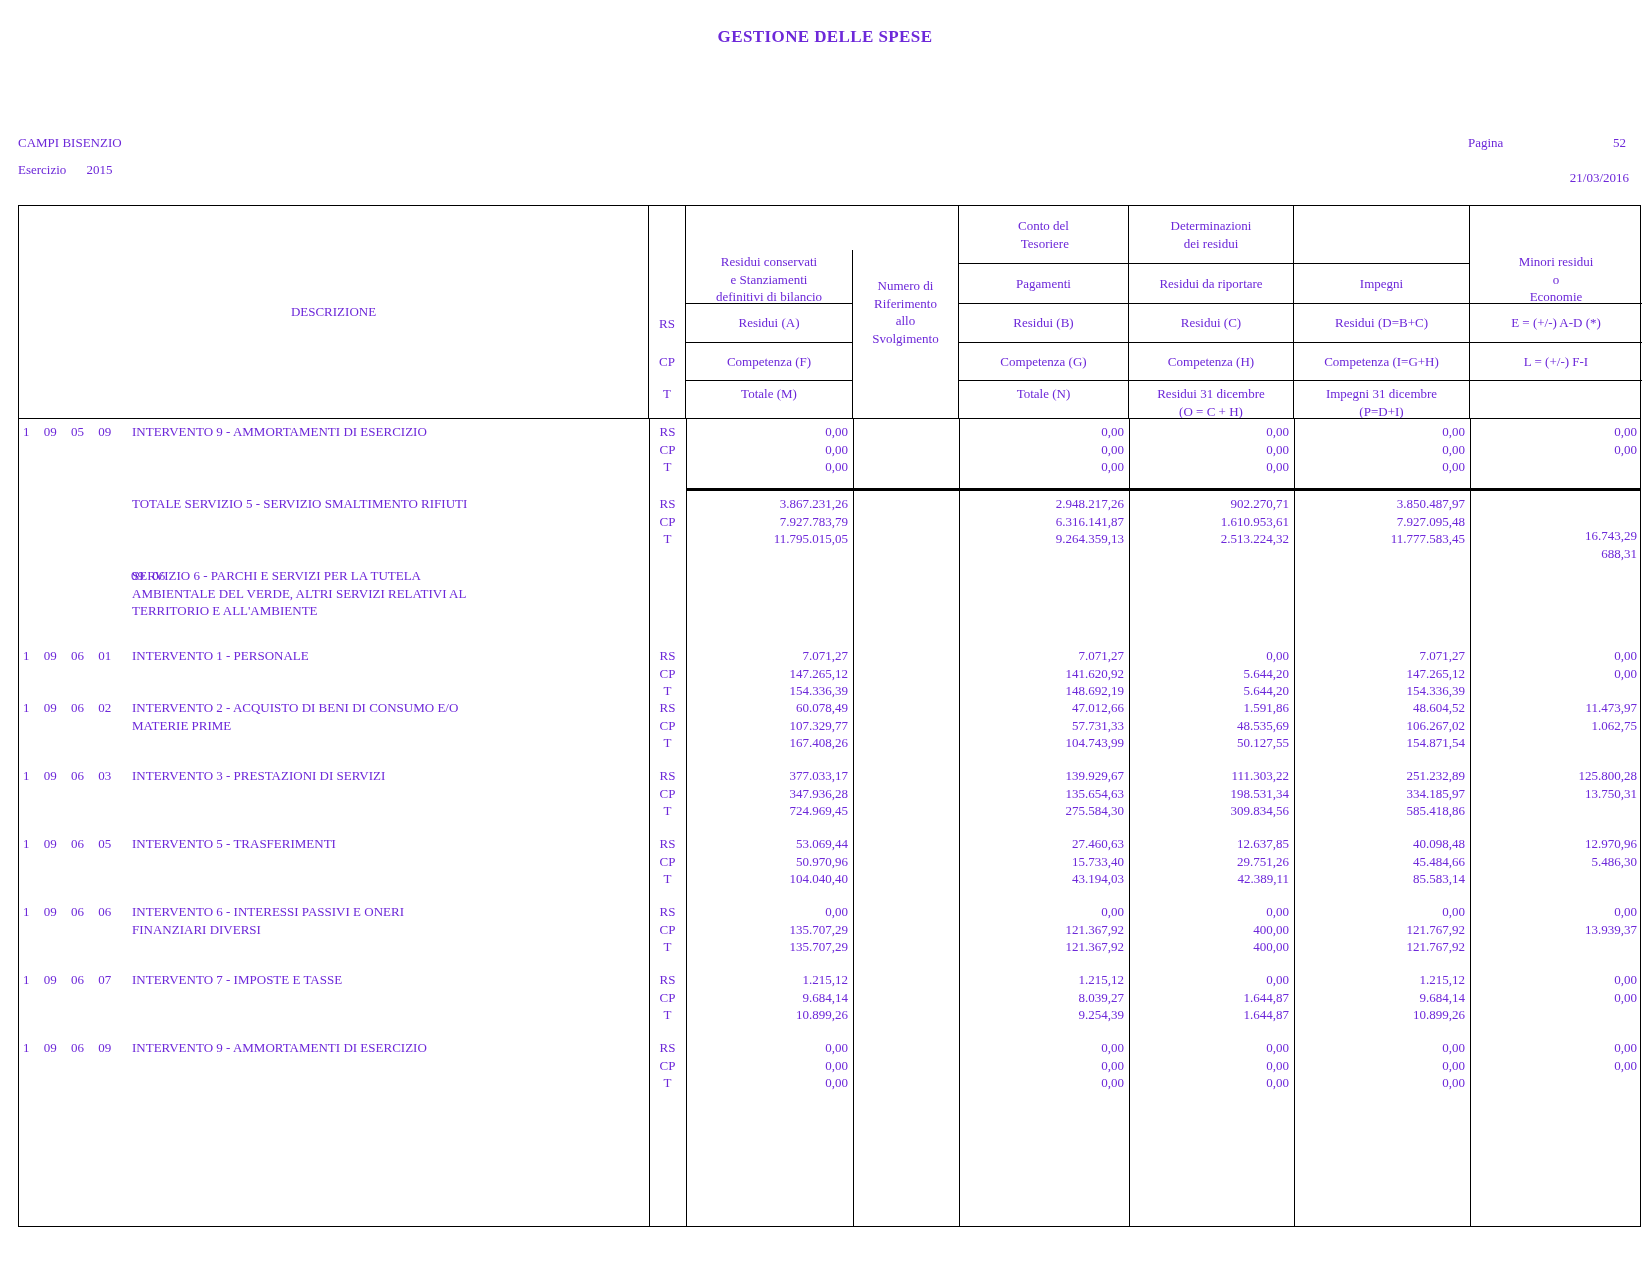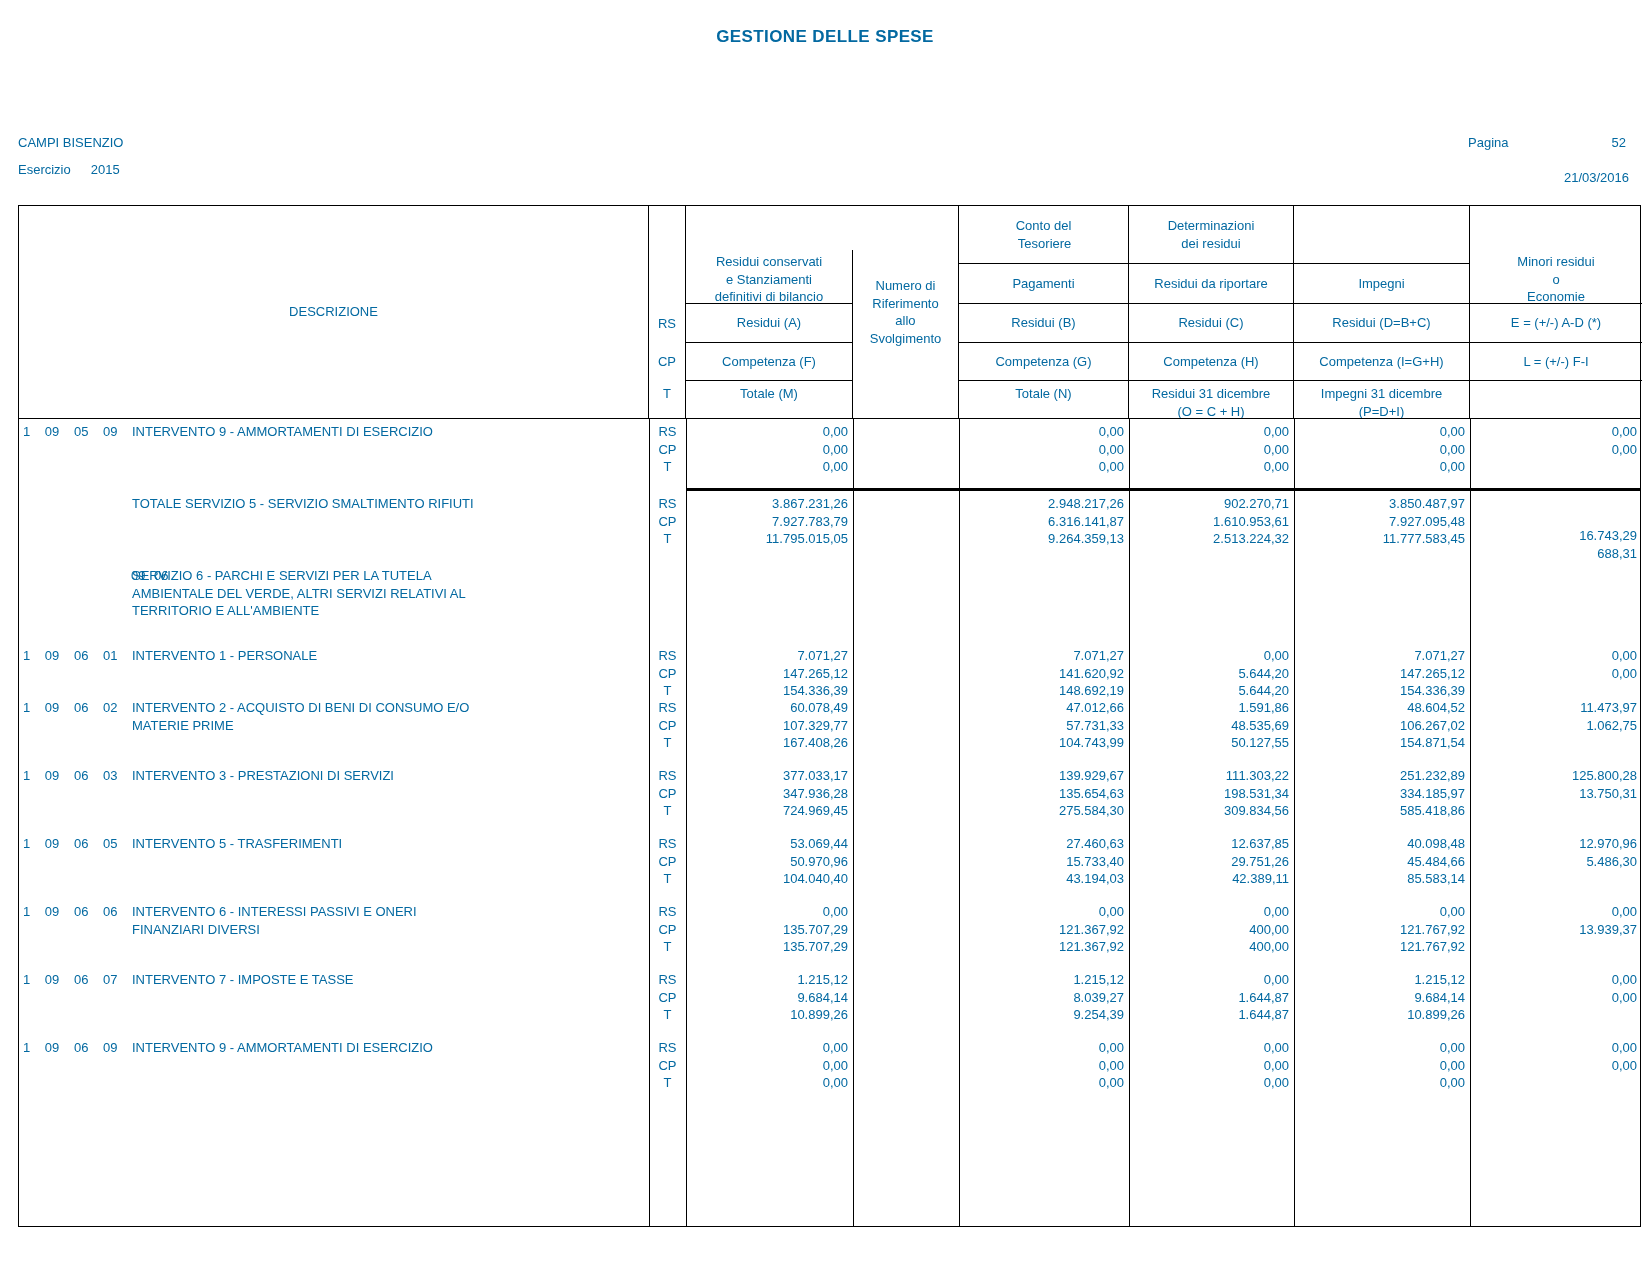--- a/index.html
+++ b/index.html
@@ -1,17 +1,17 @@
 <!DOCTYPE html>
 <html><head>
 <meta charset="utf-8">
 <style>
   html,body{margin:0;padding:0;background:#fff;}
-  .sheet{position:relative;width:1650px;height:1275px;background:#ffffff;color:#0369a1;
-         font-family:Liberation Sans, sans-serif;font-size:13px;line-height:17.5px;overflow:hidden;}
+  .sheet{position:relative;width:1650px;height:1275px;background:#ffffff;color:#6d28d9;
+         font-family:Liberation Serif, serif;font-size:13px;line-height:17.5px;overflow:hidden;}
   .title{position:absolute;top:28px;left:0;width:1650px;text-align:center;
          font-size:17px;font-weight:bold;letter-spacing:.4px;}
   .meta{position:absolute;white-space:nowrap;}
   .m-entity{left:18px;top:134px;}
   .m-esercizio{left:18px;top:161px;}
   .m-esercizio .val{margin-left:20px;}
   .m-pagina-label{left:1468px;top:134px;}
   .m-pagina-val{right:24px;top:134px;}
   .m-date{right:21px;top:169px;}
 

